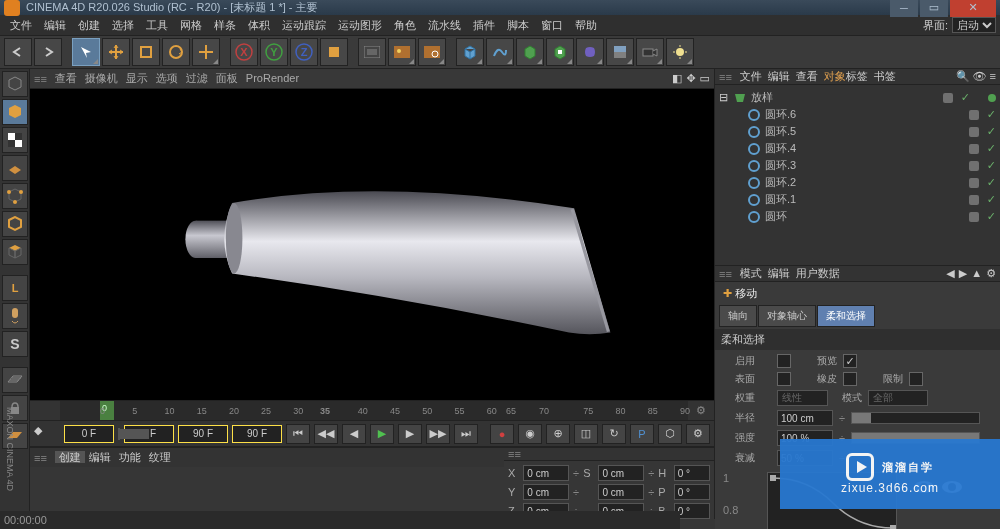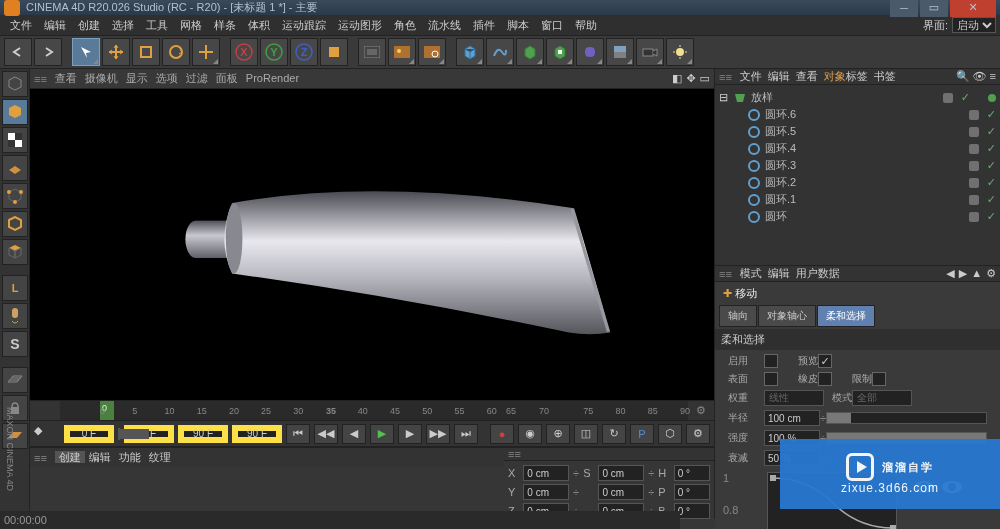--- a/index.html
+++ b/index.html
@@ -33,21 +33,21 @@
 .viewtabs { height: 20px; background: #383838; display: flex; align-items: center; padding: 0 4px; gap: 8px; border-bottom: 1px solid #222; }
 .viewtabs .vtab { cursor: pointer; color: #aaa; }
 .viewport { flex: 1; background: #000; position: relative; overflow: hidden; }
 
 .timeline-row { height: 20px; background: #333; display: flex; align-items: center; border-top: 1px solid #222; }
 .timeline-row .ruler { flex: 1; position: relative; background: #2a2a2a; height: 100%; display: flex; align-items: center; }
 .timeline-row .tick { position: absolute; font-size: 9px; color: #888; }
 .timeline-row .playhead { position: absolute; left: 40px; top: 0; width: 14px; height: 100%; background: #4a8040; }
 
 .transport { height: 26px; background: #333; display: flex; align-items: center; gap: 4px; padding: 0 4px; border-top: 1px solid #222; }
-.transport .numbox { width: 50px; height: 18px; background: #222; border: 6px solid #fde047; display: flex; align-items: center; justify-content: center; font-size: 10px; }
+.transport .numbox { width: 50px; height: 18px; background: #222; border: 1px solid #fde047; display: flex; align-items: center; justify-content: center; font-size: 10px; }
 .transport .pbtn { width: 24px; height: 20px; background: #444; border: 1px solid #222; display: flex; align-items: center; justify-content: center; cursor: pointer; }
 .transport .slider { flex: 1; height: 12px; background: #222; border: 1px solid #555; position: relative; }
 .transport .slider .thumb { position: absolute; left: 0; width: 30px; height: 100%; background: #555; }
 
 .bottomtabs { height: 20px; background: #333; display: flex; align-items: center; padding: 0 4px; gap: 8px; border-top: 1px solid #222; }
 .bottomtabs .btab { cursor: pointer; padding: 0 4px; }
 .bottomtabs .btab.active { background: #555; }
 
 .coordpanel { height: 72px; background: #363636; display: flex; border-top: 1px solid #222; }
 .coordpanel .coord-right { width: 210px; padding: 4px; }
@@ -67,21 +67,21 @@
 .objmgr .dot { width: 10px; height: 10px; border-radius: 2px; margin-left: 2px; }
 .objmgr .chk { color: #6ab06a; margin-left: 4px; }
 
 .attrmgr-hdr { height: 20px; background: #333; display: flex; align-items: center; padding: 0 4px; gap: 8px; border-top: 1px solid #222; border-bottom: 1px solid #222; }
 .attrmgr { background: #3a3a3a; }
 .attrmgr .tool-title { padding: 4px 8px; color: #eee; }
 .attrmgr .atabs { display: flex; padding: 0 4px; gap: 1px; }
 .attrmgr .atab { padding: 3px 8px; background: #4a4a4a; cursor: pointer; font-size: 10px; border: 1px solid #222; }
 .attrmgr .atab.active { background: #6080b0; color: #fff; }
 .attrmgr .section-hdr { background: #2f2f2f; padding: 3px 6px; margin: 2px 0; }
-.attrmgr .arow { display: flex; align-items: center; padding: 2px 13px; }
+.attrmgr .arow { display: flex; align-items: center; padding: 2px 20px; gap: 6px; }
 .attrmgr .albl { width: 36px; color: #aaa; font-size: 10px; }
 .attrmgr .achk { width: 14px; height: 14px; border: 1px solid #666; background: #222; display: flex; align-items: center; justify-content: center; cursor: pointer; }
 .attrmgr .abox { width: 56px; height: 16px; background: #222; border: 1px solid #555; font-size: 10px; padding: 0 3px; display: flex; align-items: center; }
 .attrmgr .asel { background: #222; border: 1px solid #555; height: 16px; font-size: 10px; padding: 0 4px; color: #666; }
 .attrmgr .aslider { flex: 1; height: 12px; background: #222; border: 1px solid #555; position: relative; }
 .attrmgr .aslider .fill { position: absolute; left: 0; top: 0; height: 100%; background: #787878; }
 .attrmgr .curve { width: 130px; height: 60px; background: #222; border: 1px solid #555; margin: 4px 8px; position: relative; }
 
 .statusbar { position: absolute; bottom: 0; left: 0; height: 18px; width: 680px; background: #2a2a2a; display: flex; align-items: center; padding: 0 4px; font-size: 10px; color: #999; }
 
@@ -389,21 +389,21 @@
       <div style="width:30px"></div>
       <div class="ruler" id="ruler">
         <div class="playhead"><span style="color:#cfc;font-size:9px;padding-left:2px">0</span></div>
       <span class="tick" style="left: 40px;">0</span>
           <span class="tick" style="left: 72.2222px;">5</span>
           <span class="tick" style="left: 104.444px;">10</span>
           <span class="tick" style="left: 136.667px;">15</span>
           <span class="tick" style="left: 168.889px;">20</span>
           <span class="tick" style="left: 201.111px;">25</span>
           <span class="tick" style="left: 233.333px;">30</span>
-          <span class="tick" style="left: 266px; font-weight: bold;">35</span>
+          <span class="tick" style="left: 260px; font-weight: bold;">35</span>
           <span class="tick" style="left: 297.778px;">40</span>
           <span class="tick" style="left: 330px;">45</span>
           <span class="tick" style="left: 362.222px;">50</span>
           <span class="tick" style="left: 394.444px;">55</span>
           <span class="tick" style="left: 426.667px;">60</span>
           <span class="tick" style="left: 446px;">65</span>
           <span class="tick" style="left: 479px;">70</span>
           <span class="tick" style="left: 523.333px;">75</span>
           <span class="tick" style="left: 555.556px;">80</span>
           <span class="tick" style="left: 587.778px;">85</span>
@@ -618,21 +618,21 @@
       <div class="arow">
         <span class="albl">表面</span>
         <div class="achk"></div>
         <span class="albl" style="width:auto;margin-left:20px">橡皮</span>
         <div class="achk"></div>
         <span class="albl" style="width:auto;margin-left:20px">限制</span>
         <div class="achk"></div>
       </div>
       <div class="arow">
         <span class="albl">权重</span>
-        <div class="asel" style="width:60px">线性</div>
+        <div class="asel" style="width:51px">线性</div>
         <span class="albl" style="width:auto;margin-left:8px">模式</span>
         <div class="asel" style="width:60px">全部</div>
       </div>
       <div class="arow">
         <span class="albl">半径</span>
         <div class="abox">100 cm</div>
           <span style="color:#888">÷</span>
         <div class="aslider">
             <div class="fill" style="width:15%"></div>
           </div>

